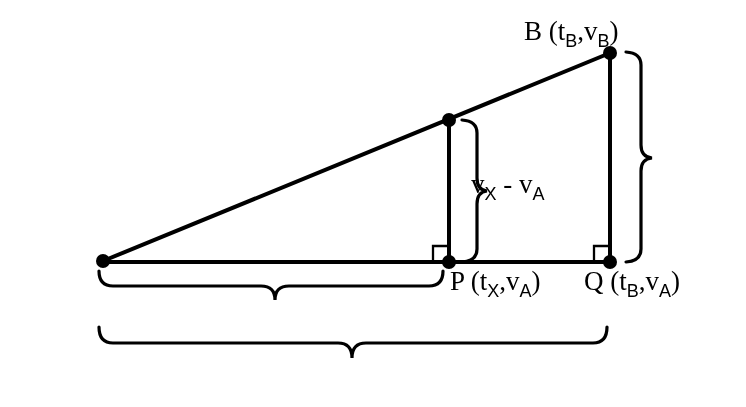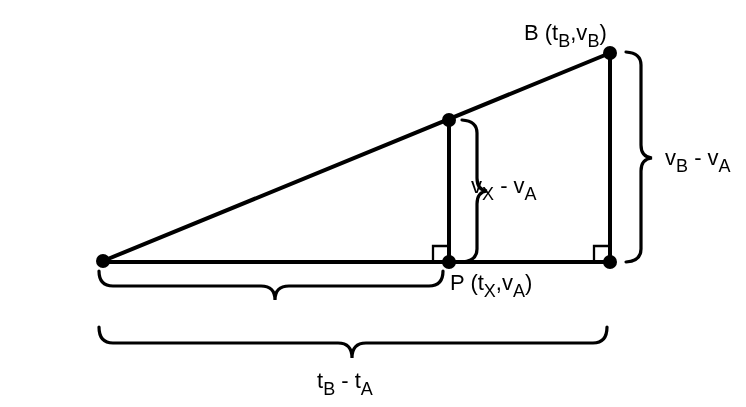--- a/index.html
+++ b/index.html
@@ -12,21 +12,21 @@
     overflow:hidden;
   }
   .stage svg{position:absolute;left:0;top:0;}
   .lbl{
     position:absolute;
     font-size:27px;
     line-height:1;
     white-space:nowrap;
     color:#000000;
   }
-  .m{font-size:22px;}
+  .m{font-size:27px;font-family:Liberation Serif, serif;}
   .s{font-size:18px;vertical-align:-7px;}
 </style>
 </head>
 <body>
 
 <div class="stage">
 
   <svg width="746" height="407" viewBox="0 0 746 407">
 
     <line x1="103" y1="261" x2="610" y2="53" stroke="#000" stroke-width="4" stroke-linecap="round"></line>
@@ -48,21 +48,20 @@
     <path d="M99,271 Q99,286 113,286 L261,286 Q275,286 275,300 Q275,286 289,286 L429,286 Q443,286 443,271" fill="none" stroke="#000" stroke-width="3.2" stroke-linecap="round"></path>
     <path d="M99,327 Q99,343 113,343 L338,343 Q352,343 352,358 Q352,343 366,343 L593,343 Q607,343 607,327" fill="none" stroke="#000" stroke-width="3.2" stroke-linecap="round"></path>
   </svg>
 
 
 
   <div class="lbl" style="left:524px;top:18px"><span class="m">B (t</span><span class="s">B</span><span class="m">,v</span><span class="s">B</span><span class="m">)</span></div>
 
   <div class="lbl" style="left:450px;top:268px"><span class="m">P (t</span><span class="s">X</span><span class="m">,v</span><span class="s">A</span><span class="m">)</span></div>
 
+  <div class="lbl" style="left:584px;top:268px"><span class="m">Q (t</span><span class="s">B</span><span class="m">,v</span><span class="s">A</span><span class="m">)</span></div>
 
   <div class="lbl" style="left:471px;top:171px"><span class="m">v</span><span class="s">X</span><span class="m"> - v</span><span class="s">A</span><span class="m"></span></div>
 
-  <div class="lbl" style="left:665px;top:143px"><span class="m">v</span><span class="s">B</span><span class="m"> - v</span><span class="s">A</span><span class="m"></span></div>
 
 
-  <div class="lbl" style="left:317px;top:366px"><span class="m">t</span><span class="s">B</span><span class="m"> - t</span><span class="s">A</span><span class="m"></span></div>
 
 </div>
 
 </body></html>

